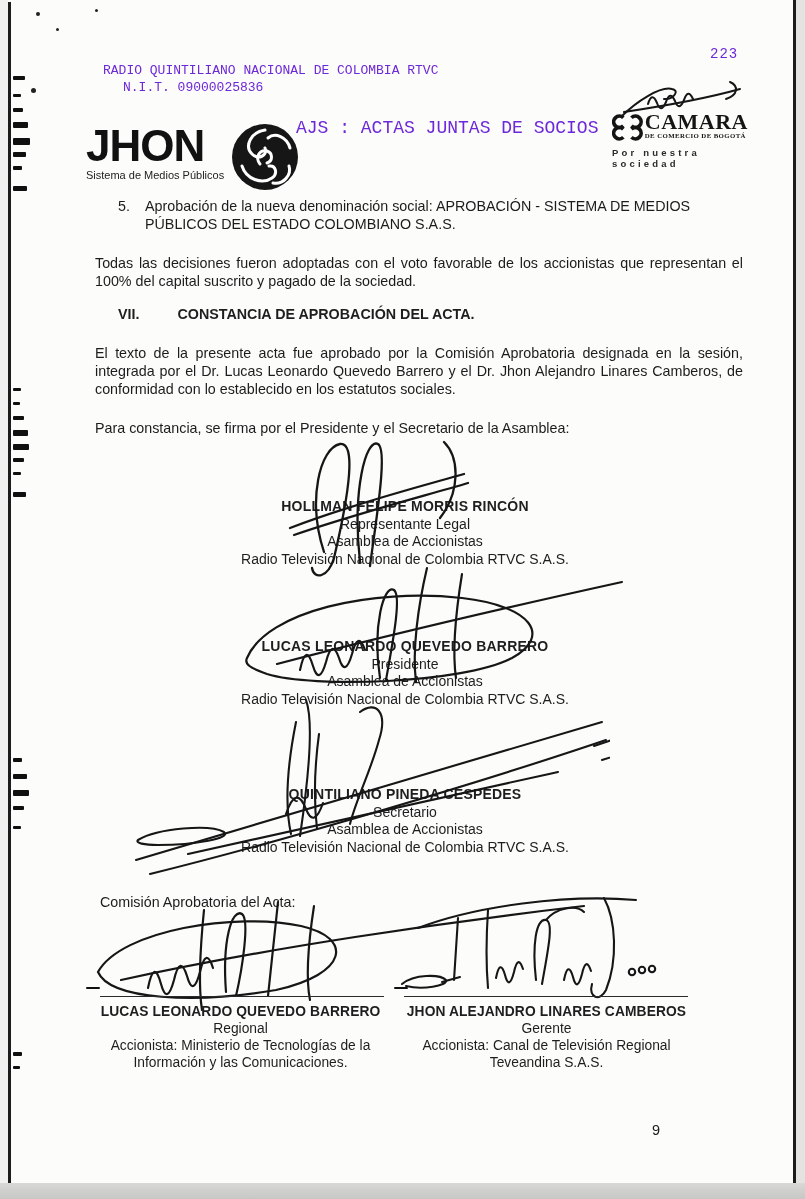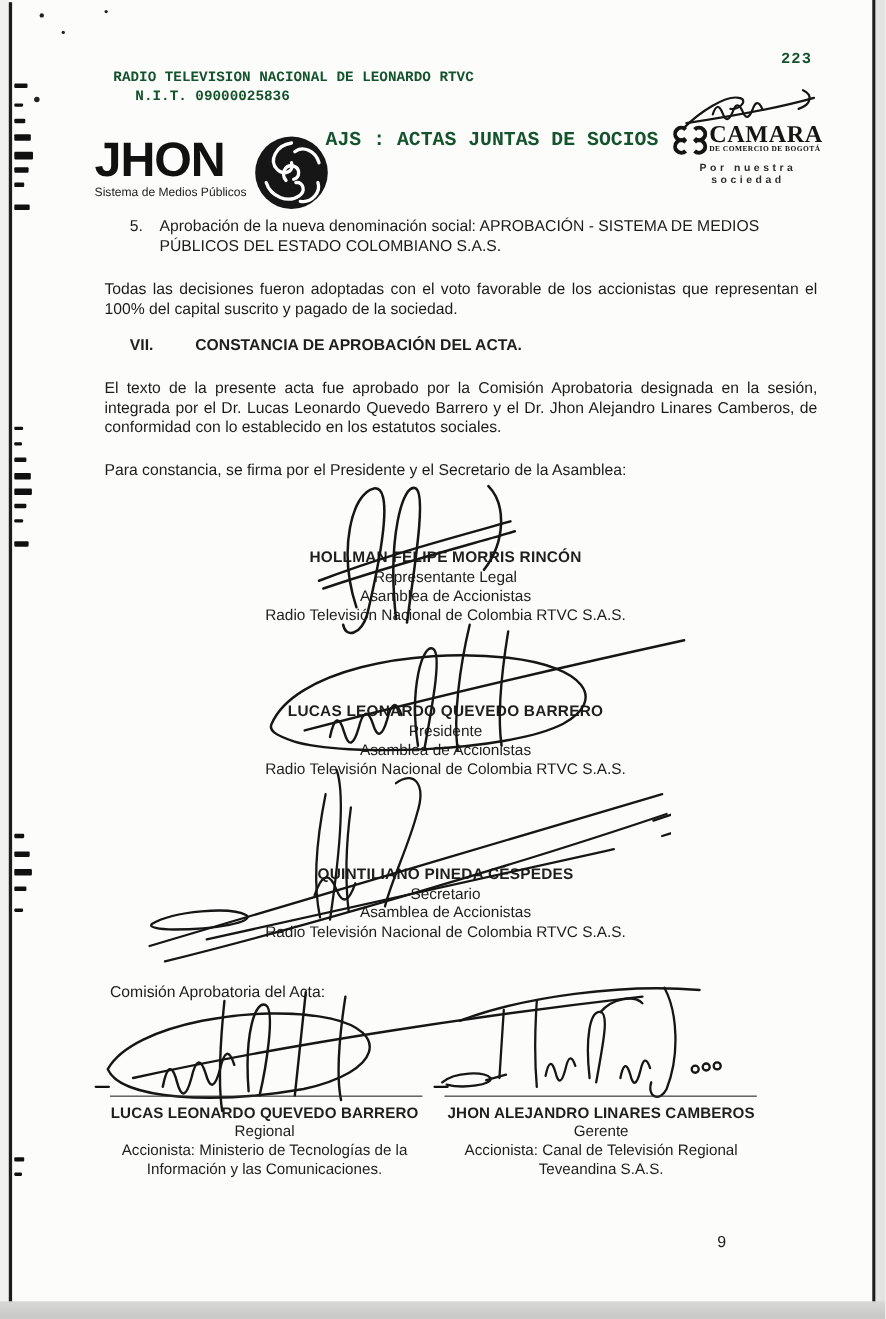--- a/index.html
+++ b/index.html
@@ -2,21 +2,21 @@
 <html><head>
 <meta charset="utf-8">
 <style>
   html,body{margin:0;padding:0;background:#e7e7e5;}
   .page{
     position:relative;width:805px;height:1199px;overflow:hidden;
     background:#fcfcfa;
     font-family:"Liberation Sans", sans-serif;color:#1e1e1e;
   }
   .abs{position:absolute;}
-  .mono{font-family:"Liberation Mono","DejaVu Sans Mono",monospace;font-weight:bold;color:#14532d;}
+  .mono{font-family:"Liberation Mono","DejaVu Sans Mono",monospace;font-weight:normal;color:#6d28d9;}
   .body-text{font-size:14.3px;line-height:18px;color:#1c1c1c;}
   .just{text-align:justify;}
   .sigblock{width:620px;left:95px;text-align:center;font-size:14px;line-height:17.5px;}
   .sigblock .nm{font-weight:bold;font-size:14px;letter-spacing:.2px;}
   .comcol{width:305px;text-align:center;font-size:13.8px;line-height:17px;}
   .comcol .nm{font-weight:bold;letter-spacing:.1px;}
   .sigline{border-top:1.6px solid #2a2a2a;height:0;}
   .ink{stroke:#161616;fill:none;stroke-linecap:round;stroke-linejoin:round;}
   .mark{position:absolute;background:#101010;border-radius:1px;}
   .speck{position:absolute;background:#222;border-radius:50%;}
@@ -62,21 +62,21 @@
     <div class="mark" style="left:13px;top:774px;width:14px;height:5px;"></div>
     <div class="mark" style="left:13px;top:790px;width:16px;height:6px;"></div>
     <div class="mark" style="left:13px;top:806px;width:11px;height:4px;"></div>
     <div class="mark" style="left:13px;top:826px;width:8px;height:3px;"></div>
     <div class="mark" style="left:13px;top:1052px;width:9px;height:4px;"></div>
     <div class="mark" style="left:13px;top:1066px;width:7px;height:3px;"></div>
   </div>
 
   <div class="abs mono" style="left:710px;top:46px;font-size:14px;letter-spacing:1px;">223</div>
 
-  <div class="abs mono" style="left:103px;top:63px;font-size:13px;">RADIO TELEVISION NACIONAL DE LEONARDO RTVC</div>
+  <div class="abs mono" style="left:103px;top:63px;font-size:13px;">RADIO QUINTILIANO NACIONAL DE COLOMBIA RTVC</div>
   <div class="abs mono" style="left:103px;top:80px;font-size:13px;margin-left:20px;">N.I.T. 09000025836</div>
   <div class="abs mono" style="left:296px;top:118px;font-size:18px;">AJS : ACTAS JUNTAS DE SOCIOS</div>
 
   <svg class="abs" style="left:612px;top:76px;" width="132" height="46" viewBox="0 0 132 46">
     <path class="ink" stroke-width="2" d="M10,40 C24,26 48,10 60,13 C69,15 60,24 52,23"></path>
     <path class="ink" stroke-width="2" d="M36,28 q4,-13 9,-1 q4,11 9,-1 q4,-12 9,-1 q4,11 9,-1 q4,-12 9,-1"></path>
     <path class="ink" stroke-width="2" d="M12,36 C52,30 96,22 128,13"></path>
     <path class="ink" stroke-width="2" d="M118,6 C127,10 126,19 114,23"></path>
   </svg>
   <div class="abs" style="left:612px;top:112px;width:136px;">
@@ -85,21 +85,21 @@
         <path d="M14,3.5 A7,7 0 1,0 14,13.5" stroke="#141414" stroke-width="4.6" fill="none"></path>
         <path d="M14,17.5 A7,7 0 1,0 14,27.5" stroke="#141414" stroke-width="4.6" fill="none"></path>
         <path d="M24,3.5 A7,7 0 1,1 24,13.5" stroke="#141414" stroke-width="4.6" fill="none"></path>
         <path d="M24,17.5 A7,7 0 1,1 24,27.5" stroke="#141414" stroke-width="4.6" fill="none"></path>
       </svg>
       <div style="margin-left:2px;">
         <div class="ccb-name">CAMARA</div>
         <div class="ccb-sub">DE COMERCIO DE BOGOTÁ</div>
       </div>
     </div>
-    <div class="ccb-slogan" style="margin-top:4px;text-align:center;">Por nuestra sociedad</div>
+    <div class="ccb-slogan" style="margin-top:4px;">Por nuestra sociedad</div>
   </div>
 
   <div class="abs" style="left:86px;top:126px;">
     <div style="display:flex;align-items:flex-start;">
       <div>
         <div class="rtvc-word">JHON</div>
         <div class="rtvc-tag" style="margin-top:3px;">Sistema de Medios Públicos</div>
       </div>
       <svg style="margin-left:6px;margin-top:-4px;" width="70" height="70" viewBox="0 0 70 70">
         <circle cx="35" cy="35" r="33" fill="#161616"></circle>

